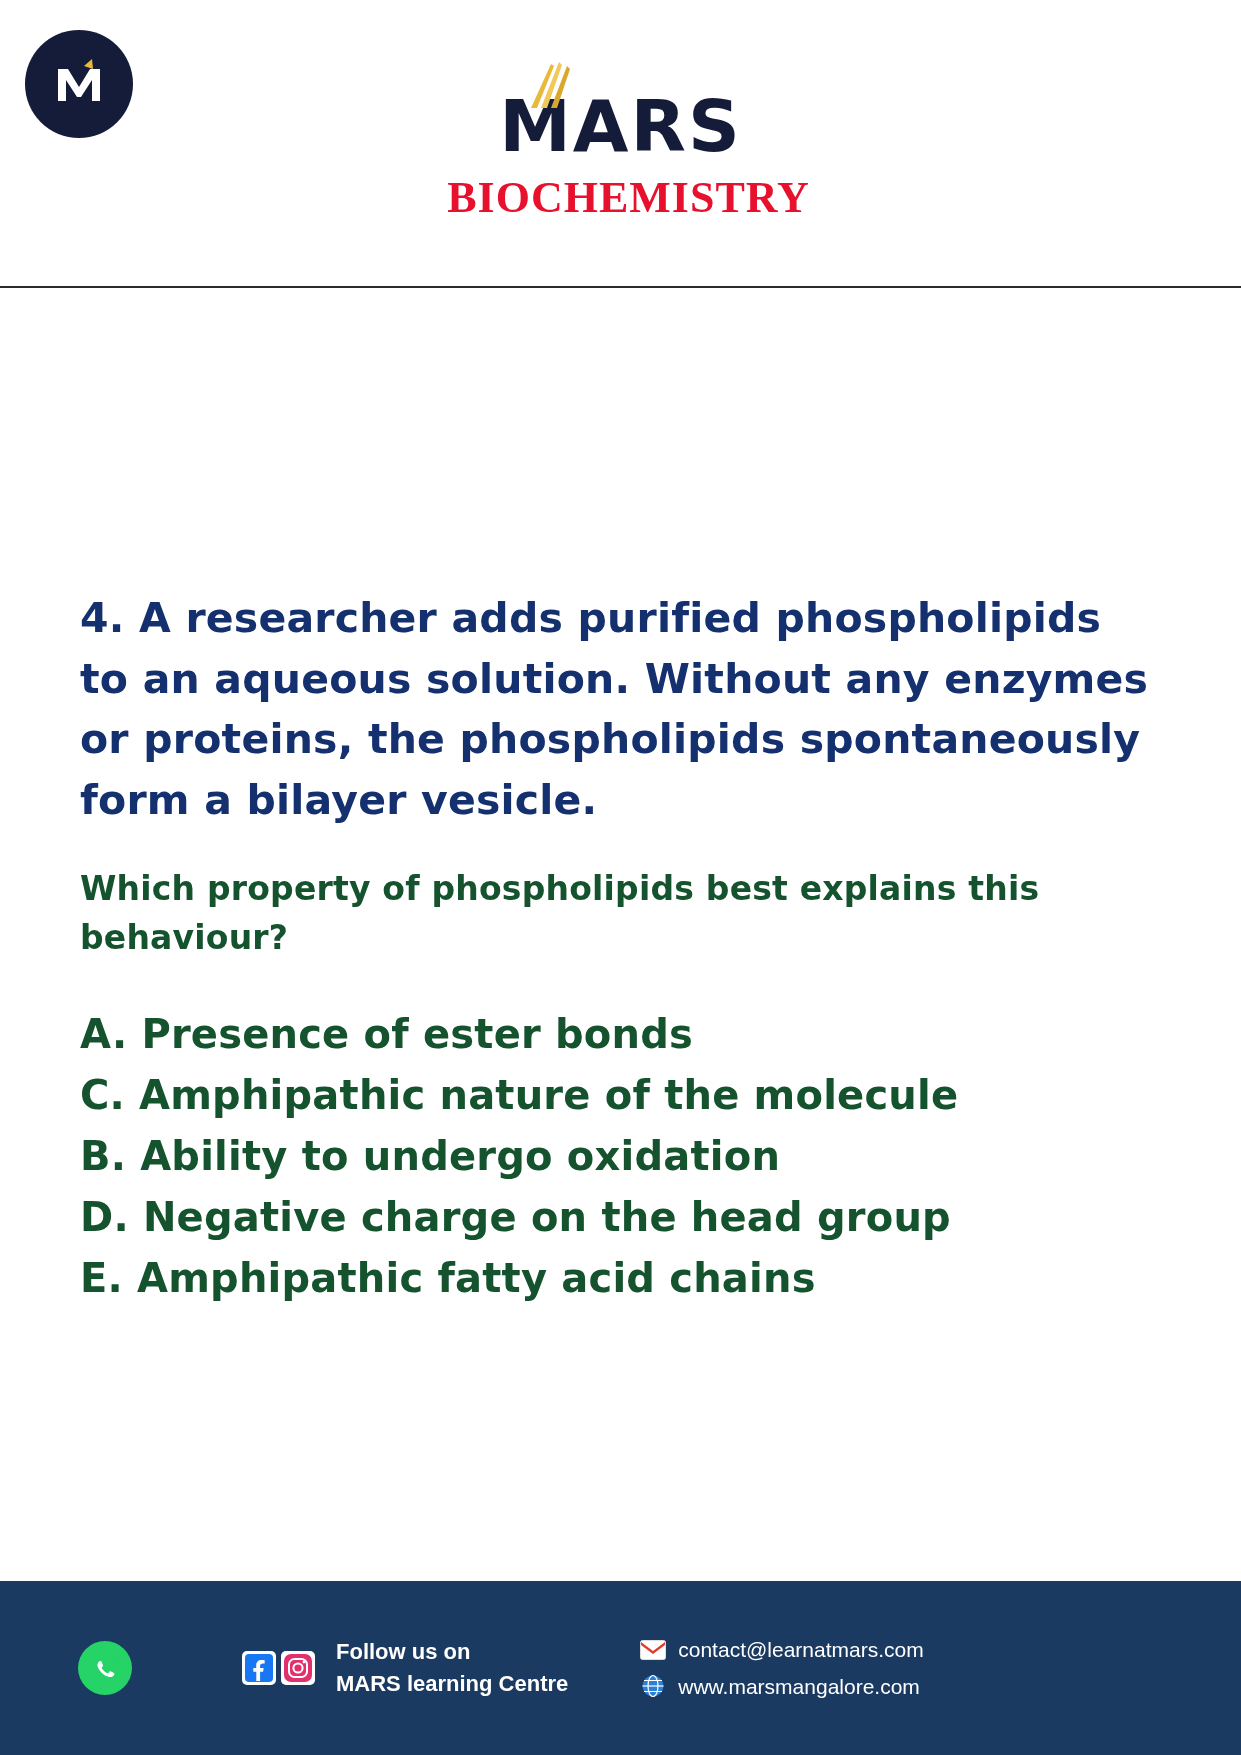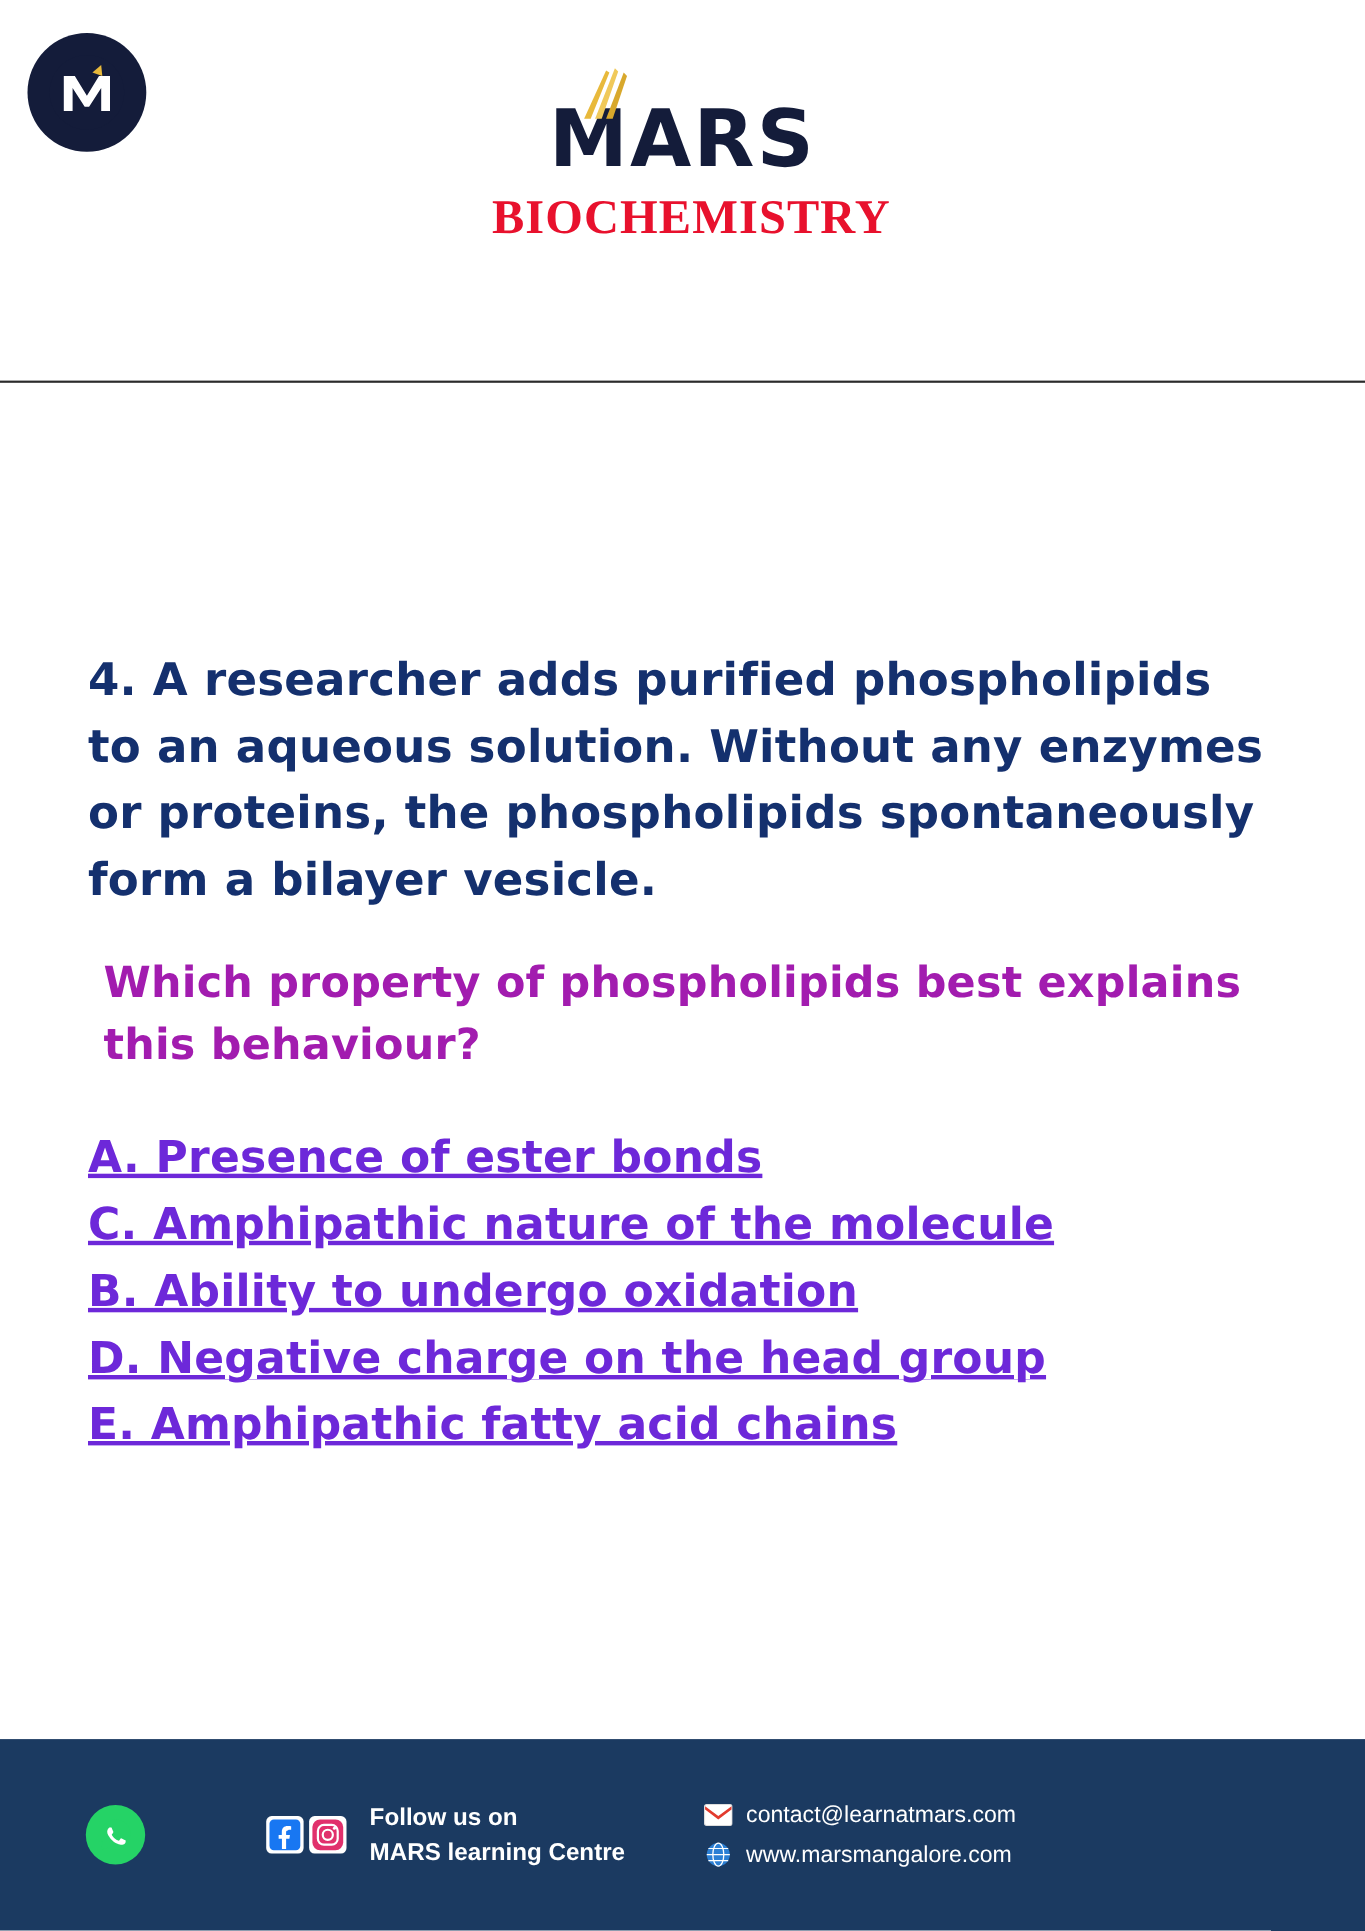--- a/index.html
+++ b/index.html
@@ -11,21 +11,21 @@
     height: 1755px;
     background: #ffffff;
     font-family: "DejaVu Sans", sans-serif;
     overflow: hidden;
     position: relative;
   }
 
   
   .header {
     position: relative;
-    height: 348px;
+    height: 288px;
     border-bottom: 2px solid #2b2b2b;
     box-sizing: border-box;
   }
   .logo-badge {
     position: absolute;
     left: 25px;
     top: 30px;
     width: 108px;
     height: 108px;
     border-radius: 50%;
@@ -84,41 +84,39 @@
     margin-top: 300px;
     color: #14306e;
     font-family: "DejaVu Sans", sans-serif;
     font-weight: bold;
     font-size: 41px;
     line-height: 1.48;
     letter-spacing: 0.2px;
   }
   .question-sub {
     margin-top: 34px;
-    color: #a21caf;
-    font-family: "DejaVu Sans", sans-serif;
-    font-weight: bold;
-    font-size: 39px;
+    color: #14532d;
+    font-family: "DejaVu Sans", sans-serif;
+    font-weight: bold;
+    font-size: 33px;
     line-height: 1.48;
     letter-spacing: 0.2px;
-    margin-left: 14px;
   }
   .options {
     margin-top: 42px;
     list-style: none;
     padding: 0;
   }
   .option {
-    color: #6d28d9;
+    color: #14532d;
     font-family: "DejaVu Sans", sans-serif;
     font-weight: bold;
     font-size: 40px;
     line-height: 1.52;
     letter-spacing: 0.2px;
-    text-decoration: underline;
   }
 
   
   .footer {
     position: absolute;
     left: 0;
     right: 0;
     bottom: 0;
     height: 174px;
     background: #1b3a61;

